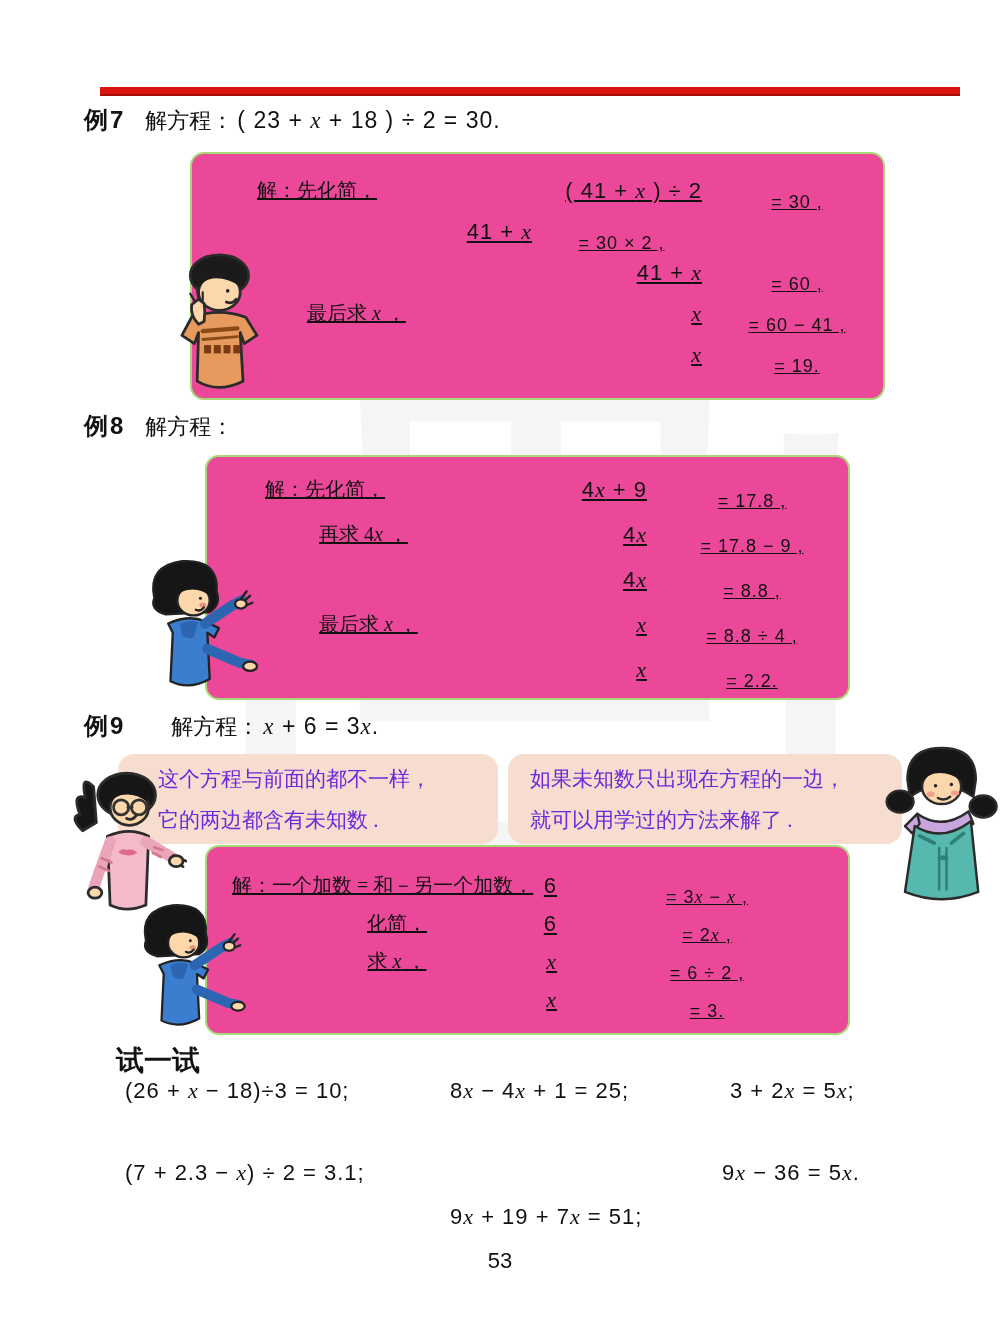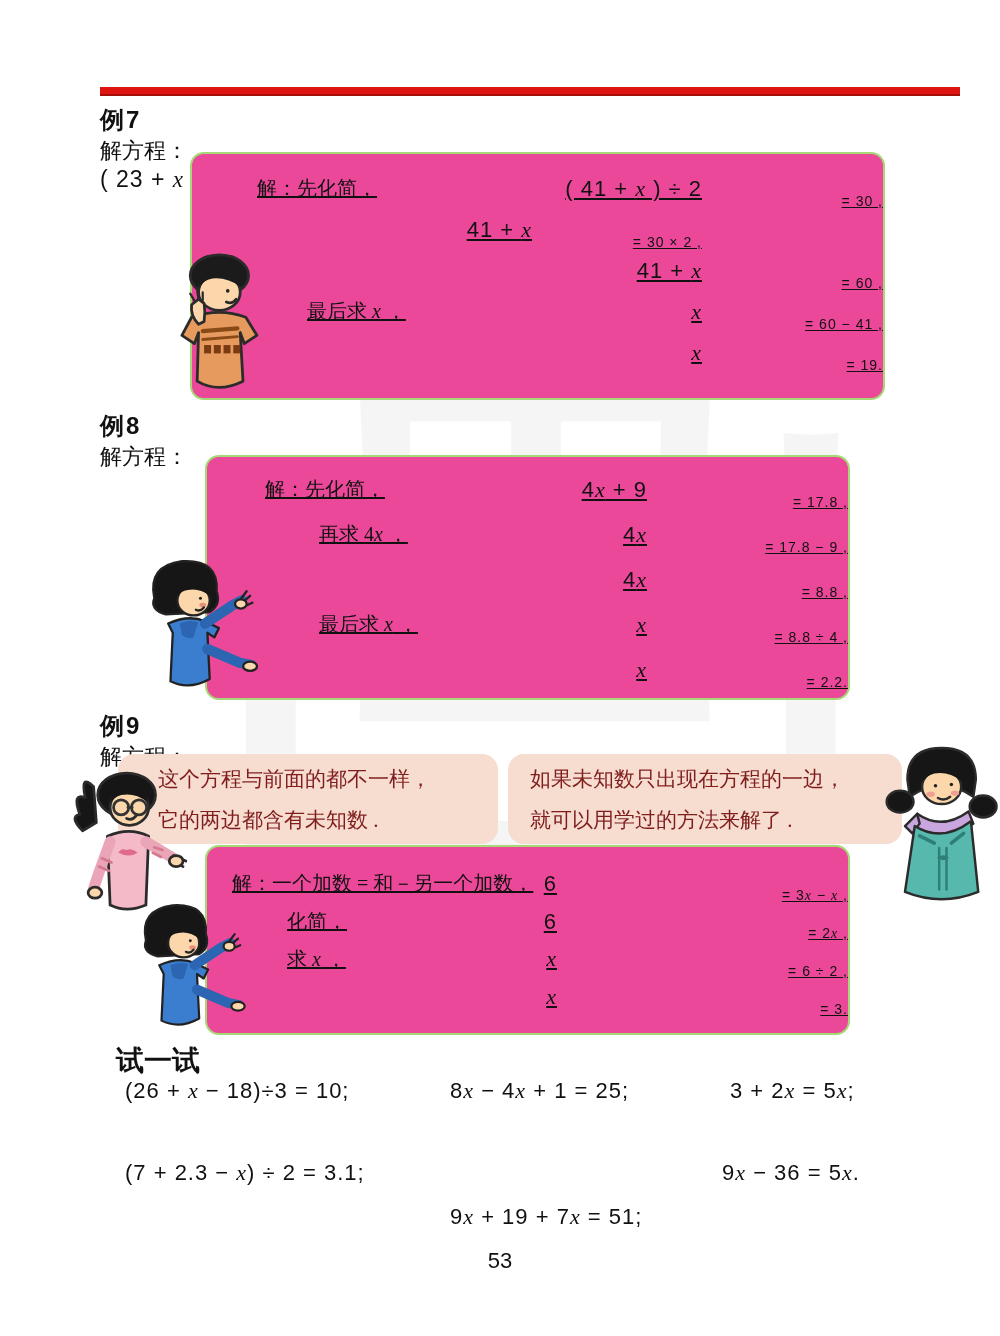--- a/index.html
+++ b/index.html
@@ -7,46 +7,46 @@
         font-family:"Liberation Sans",sans-serif;color:#111;}
 
   
   .watermark{position:absolute;left:170px;top:210px;font-size:740px;line-height:1;
              font-family:"Liberation Serif",serif;color:#000;opacity:0.035;pointer-events:none;}
 
   .red-rule{position:absolute;left:100px;top:87px;width:860px;height:7px;background:#dd1510;
             border-bottom:2px solid #a80e08;}
 
   
-  .ex-title{position:absolute;left:100px;display:flex;align-items:baseline;white-space:nowrap;flex-direction:column;}
+  .ex-title{position:absolute;left:84px;display:flex;align-items:baseline;white-space:nowrap;}
   .ex-label{font-weight:bold;font-size:24px;letter-spacing:2px;margin-right:20px;}
   .ex-title.wide-gap .ex-label{margin-right:46px;}
   .ex-lead{font-family:"Liberation Serif",serif;font-size:22px;margin-right:4px;}
   .ex-eq{font-size:23px;letter-spacing:1px;}
 
   
   .solution-box{position:absolute;background:#ec4899;border:2px solid #a6d876;border-radius:14px;
                 box-sizing:border-box;text-decoration:underline;}
   .box1{left:190px;top:152px;width:695px;height:248px;padding-top:14px;}
   .box2{left:205px;top:455px;width:645px;height:245px;padding-top:10px;}
   .box3{left:205px;top:845px;width:645px;height:190px;padding-top:16px;}
   .srow{display:grid;align-items:center;}
   .box1 .srow{grid-template-columns:340px 170px 1fr;height:41px;}
   .box2 .srow{grid-template-columns:300px 140px 1fr;height:45px;}
   .box3 .srow{grid-template-columns:300px 50px 1fr;height:38px;}
   .hint{font-family:"Liberation Serif",serif;font-size:20px;white-space:nowrap;}
   .box1 .hint{padding-left:65px;}  .box1 .indent .hint{padding-left:115px;}
   .box2 .hint{padding-left:58px;}  .box2 .indent .hint{padding-left:112px;}
-  .box3 .hint{padding-left:25px;}  .box3 .indent .hint{padding-left:80px;}
+  .box3 .hint{padding-left:25px;text-align:center;}  .box3 .indent .hint{padding-left:80px;}
   .lhs{font-size:22px;letter-spacing:1px;text-align:right;white-space:nowrap;}
-  .rhs{font-size:14px;letter-spacing:1px;text-align:right;padding-left:9px;white-space:nowrap;margin-top:24px;}
+  .rhs{font-size:18px;letter-spacing:1px;text-align:center;padding-left:9px;white-space:nowrap;margin-top:24px;}
 
   
   .bubble{position:absolute;background:#f7dcd0;border-radius:16px;height:90px;top:754px;
-          font-family:"Liberation Serif",serif;font-size:21px;line-height:41px;color:#7f1d1d;
+          font-family:"Liberation Serif",serif;font-size:21px;line-height:41px;color:#6d28d9;
           box-sizing:border-box;padding-top:5px;}
   .bubble-left{left:118px;width:380px;padding-left:40px;}
   .bubble-right{left:508px;width:394px;padding-left:22px;}
 
   
   .try-heading{position:absolute;left:116px;top:1042px;font-family:Liberation Mono, monospace;
                font-weight:bold;font-size:28px;}
   .practice-eq{position:absolute;font-size:22px;letter-spacing:1px;white-space:nowrap;}
 
   .page-number{position:absolute;left:0;top:1248px;width:100%;text-align:center;font-size:22px;}

